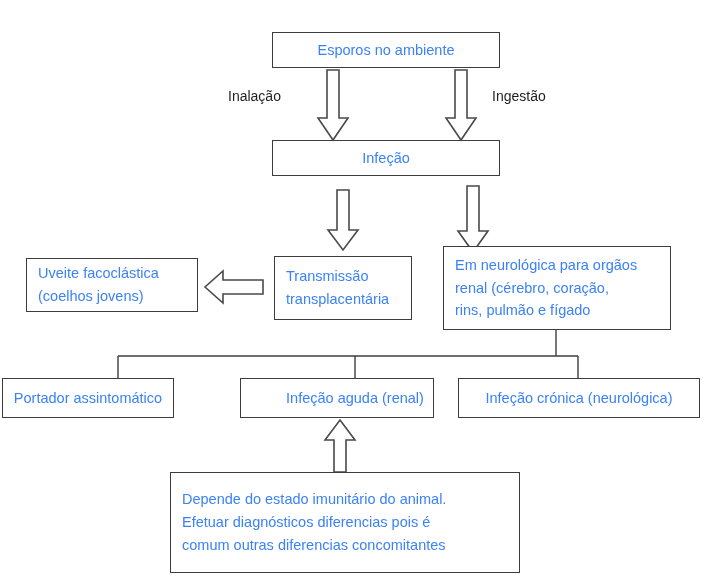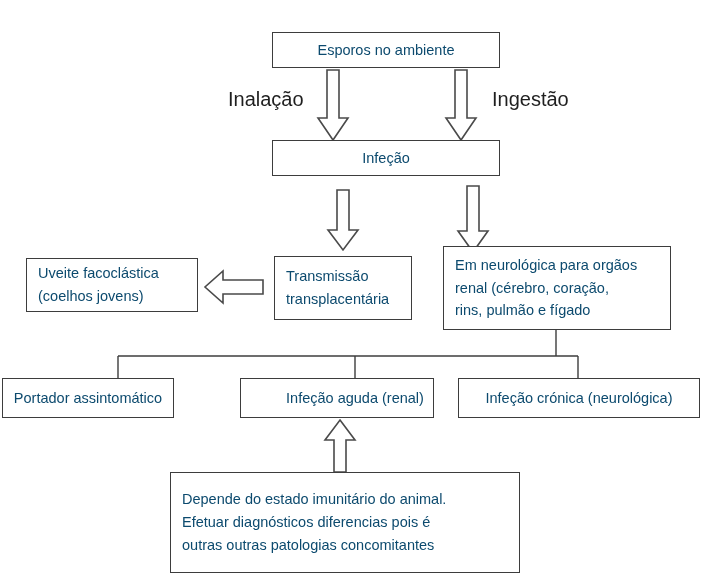--- a/index.html
+++ b/index.html
@@ -19,38 +19,38 @@
   .node {
     position: absolute;
     box-sizing: border-box;
     border: 1.4px solid #3d3d3d;
     background: #ffffff;
     display: flex;
     flex-direction: column;
     justify-content: center;
     font-size: 14.5px;
     line-height: 1.58;
-    color: #0c4a6e;
+    color: #3b82f6;
     z-index: 3;
   }
   .node.centered {
     align-items: center;
     text-align: center;
   }
   .node.lefted {
     align-items: flex-start;
     text-align: left;
     padding-left: 11px;
     padding-right: 8px;
   }
   .node .ln { display: block; white-space: nowrap; }
 
   .edge-label {
     position: absolute;
-    font-size: 20px;
+    font-size: 14px;
     color: #1f1f1f;
     white-space: nowrap;
     z-index: 4;
   }
   .connector {
     position: absolute;
     z-index: 1;
   }
   .connector svg { display: block; overflow: visible; }
 </style>
@@ -146,16 +146,16 @@
     <span class="ln">Infeção aguda (renal)</span>
   </div>
 
   <div class="node centered" style="left:458px; top:378px; width:242px; height:40px;">
     <span class="ln">Infeção crónica (neurológica)</span>
   </div>
 
   <div class="node lefted" style="left:170px; top:472px; width:350px; height:101px;">
     <span class="ln">Depende do estado imunitário do animal.</span>
     <span class="ln">Efetuar diagnósticos diferencias pois é</span>
-    <span class="ln">outras outras patologias concomitantes</span>
+    <span class="ln">comum outras diferencias concomitantes</span>
   </div>
 
 </div>
 
 </body></html>

